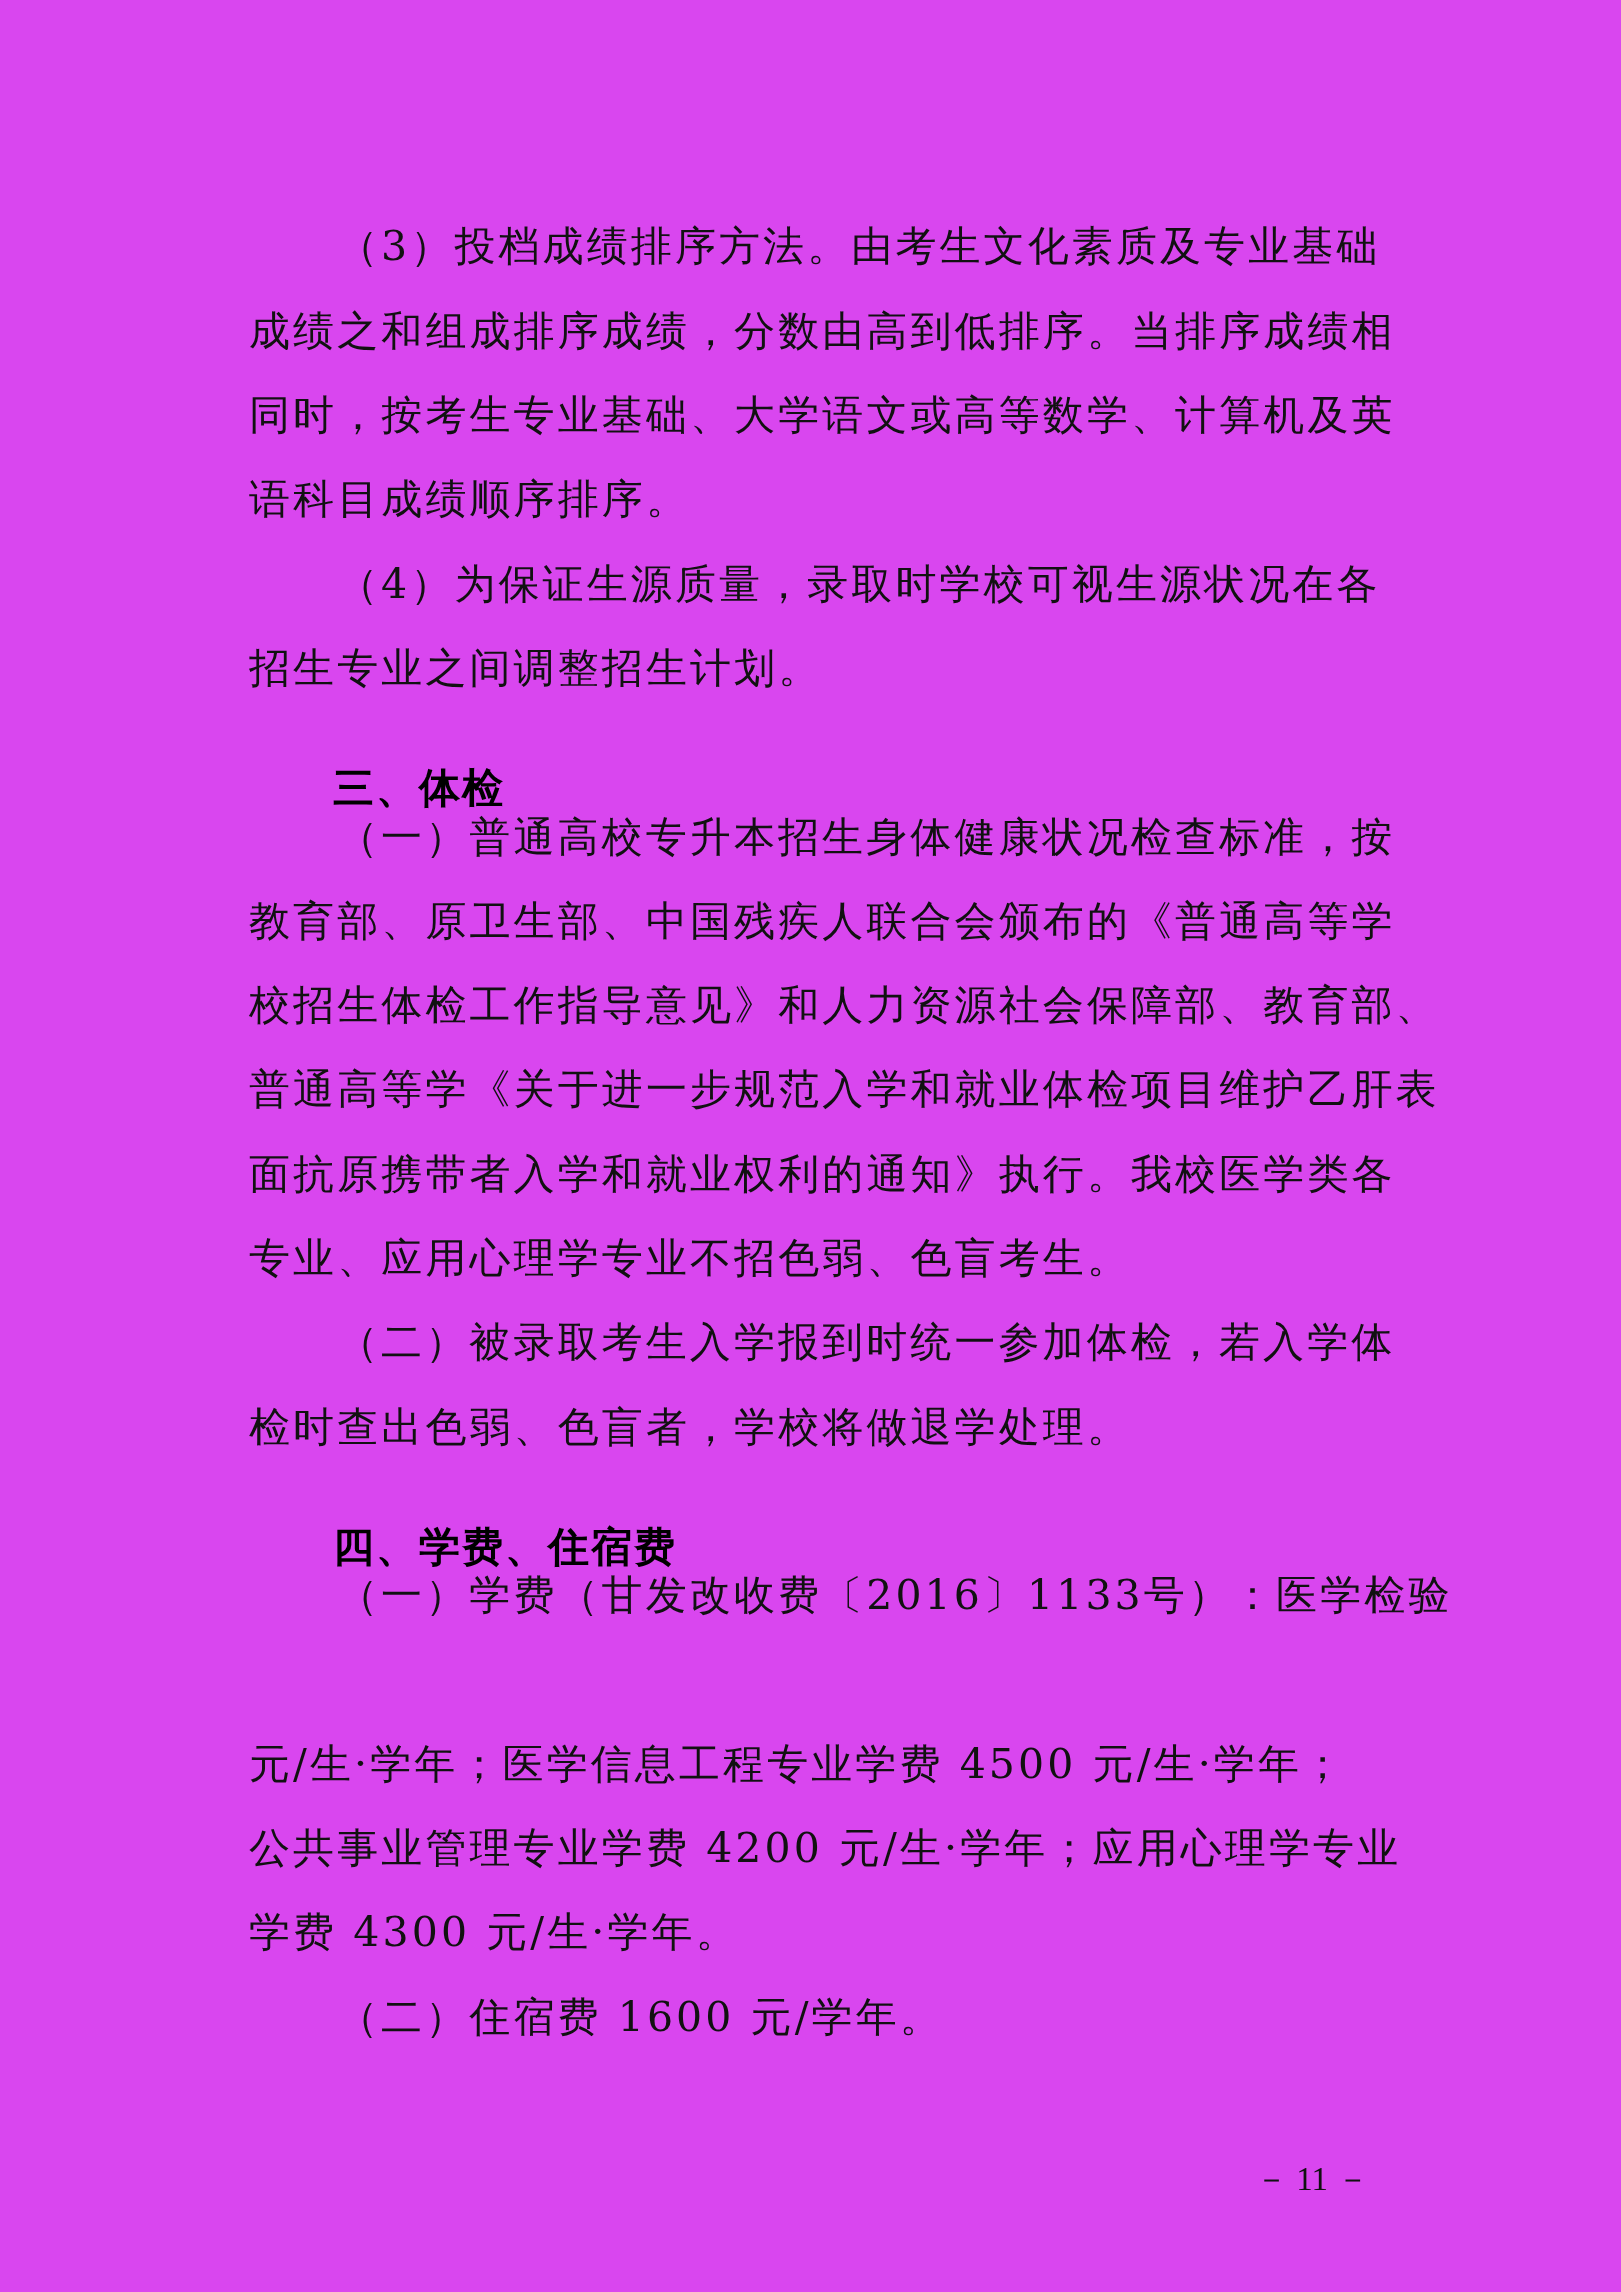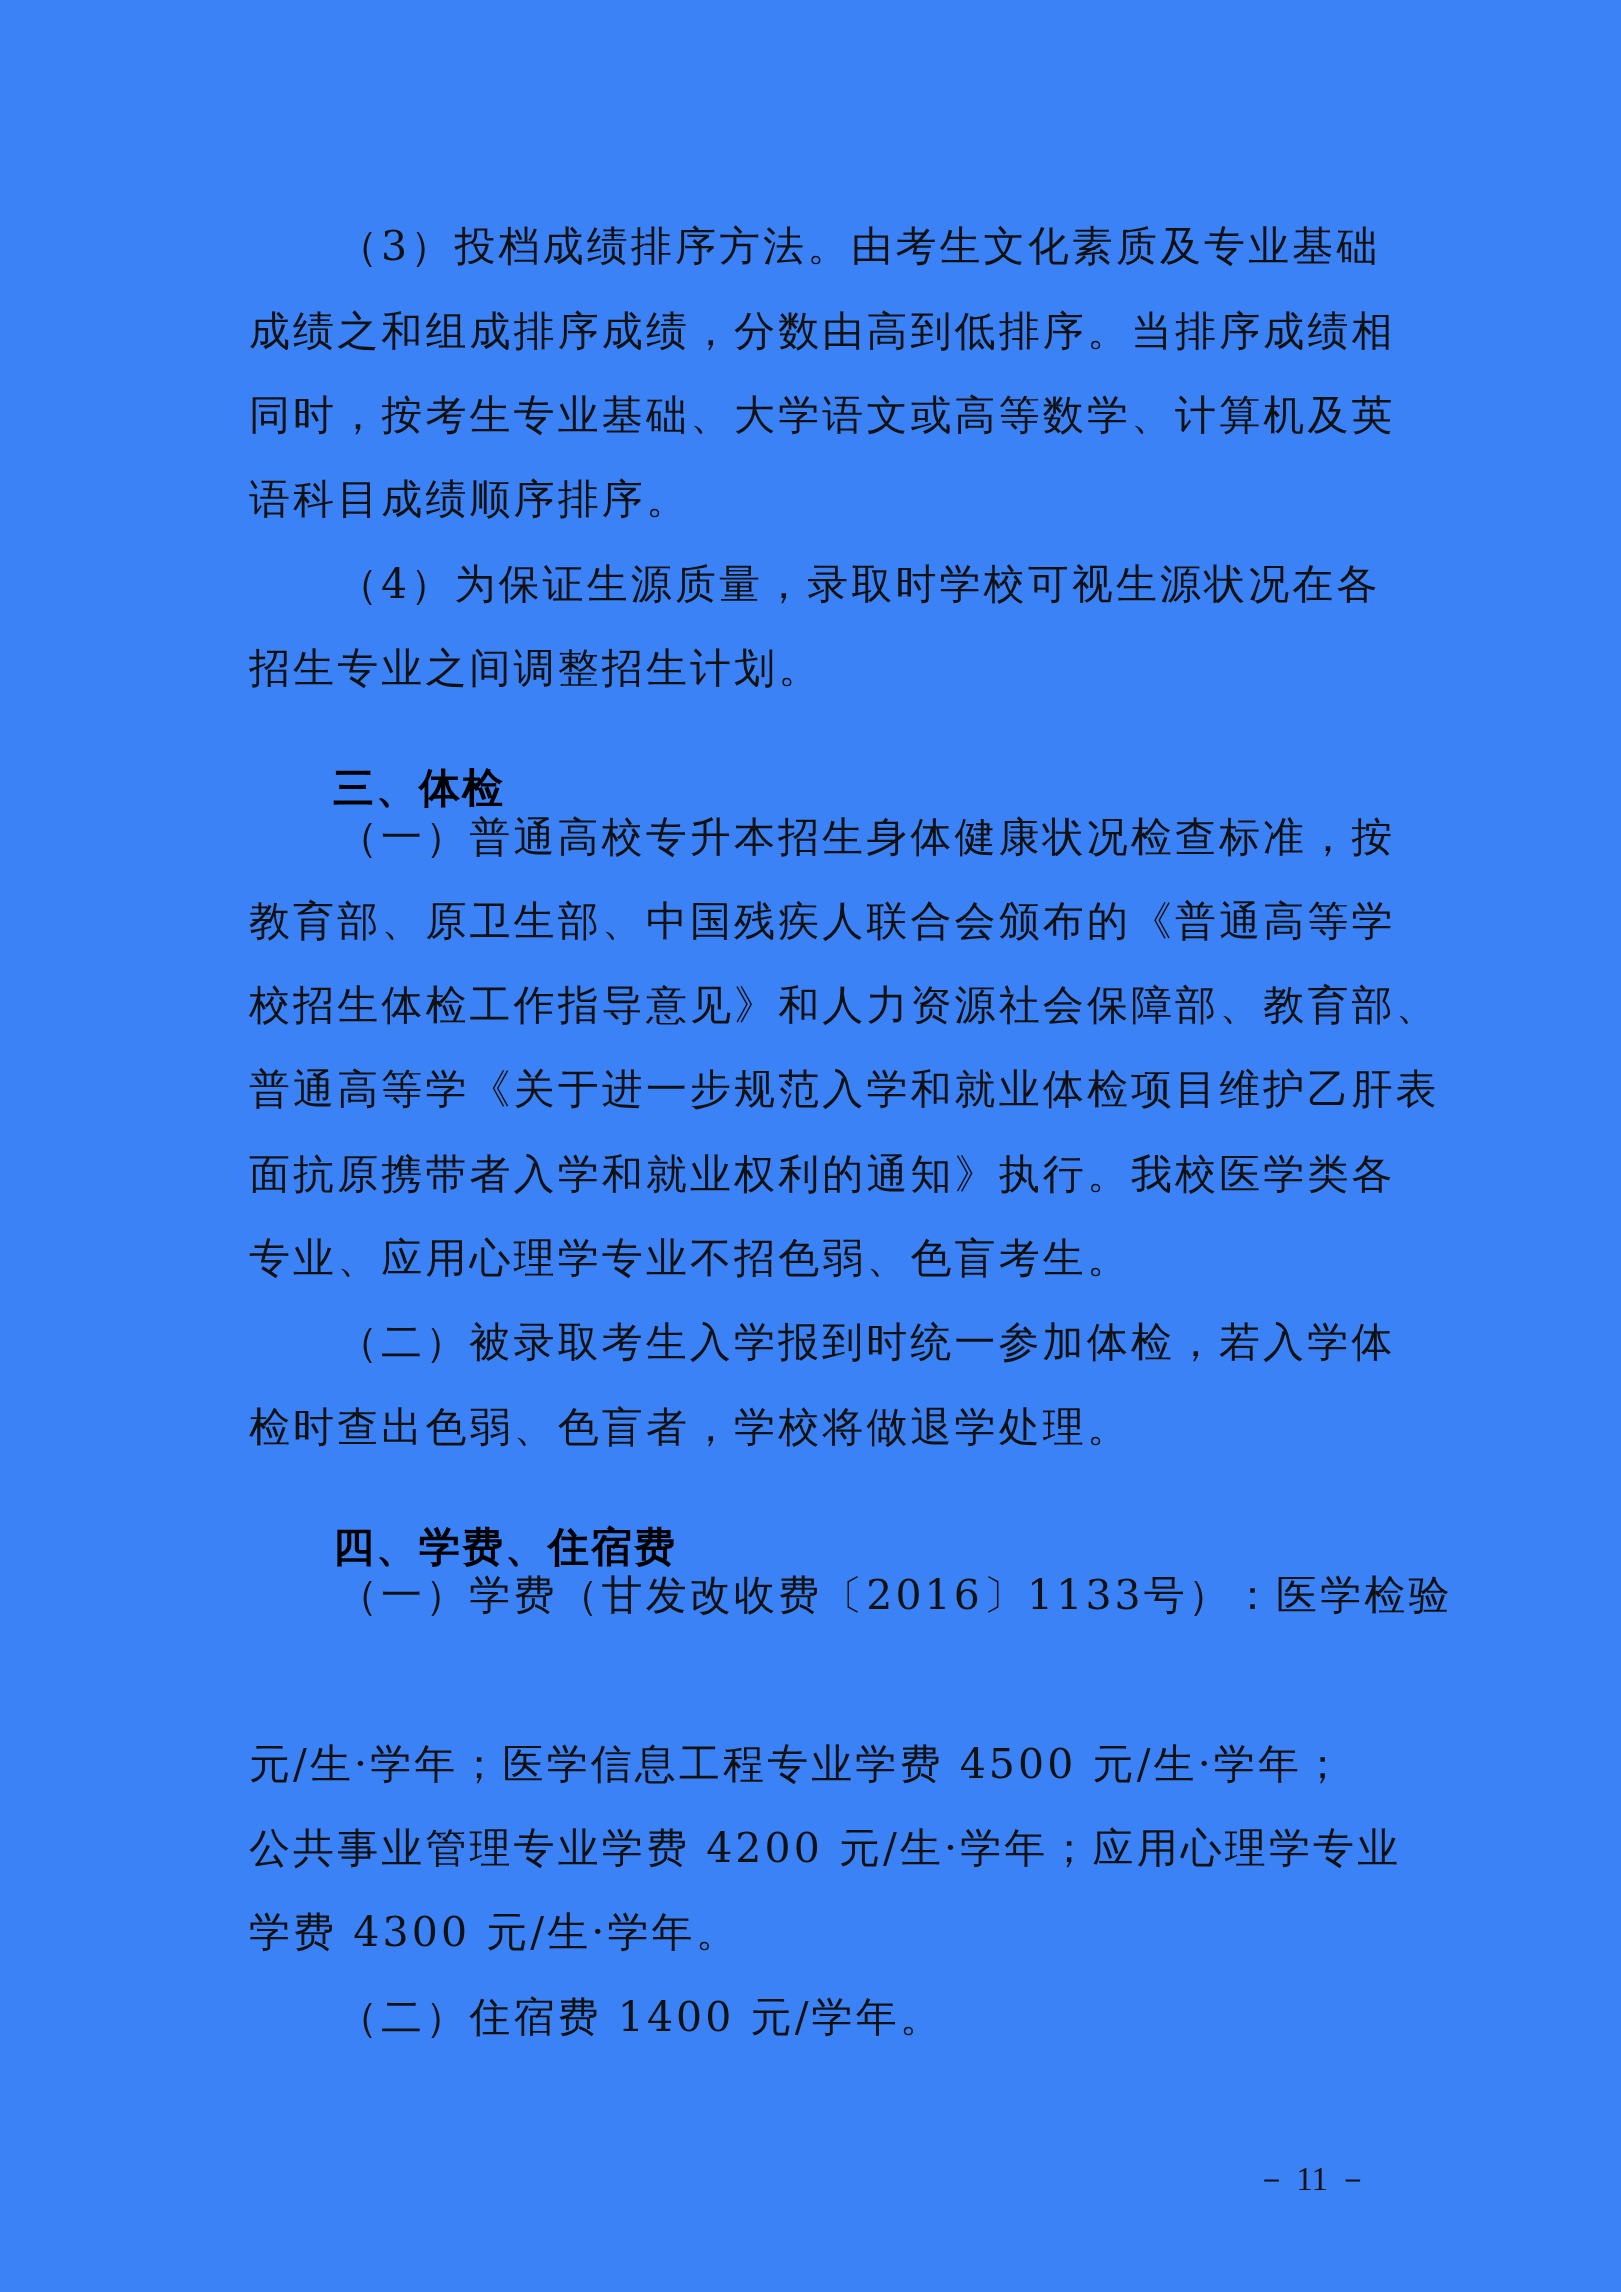--- a/index.html
+++ b/index.html
@@ -1,17 +1,17 @@
 <!DOCTYPE html>
 <html><head>
 <meta charset="utf-8">
 <style>
   html, body { margin: 0; padding: 0; background: #ffffff; }
   body { width: 1621px; height: 2293px; position: relative; overflow: hidden; }
-  .page { position: absolute; left: 0; top: 0; width: 1621px; height: 2293px; background: #3b82f6; }
+  .page { position: absolute; left: 0; top: 0; width: 1621px; height: 2293px; background: #d946ef; }
   .line {
     position: absolute;
     left: 249px;
     width: 1137px;
     font-family: "DejaVu Serif", "Liberation Serif", serif;
     font-size: 41px;
     line-height: 47px;
     color: #111;
     white-space: nowrap;
     letter-spacing: 3.1px;
@@ -64,17 +64,17 @@
   <div class="line indent" style="top:1319px">（二）被录取考生入学报到时统一参加体检，若入学体</div>
   <div class="line" style="top:1404px">检时查出色弱、色盲者，学校将做退学处理。</div>
 
   <div class="heading" style="top:1488px">四、学费、住宿费</div>
 
   <div class="line indent" style="top:1572px">（一）学费（甘发改收费〔2016〕1133号）：医学检验</div>
   <div class="line" style="top:1741px">元/生·学年；医学信息工程专业学费 4500 元/生·学年；</div>
   <div class="line" style="top:1825px">公共事业管理专业学费 4200 元/生·学年；应用心理学专业</div>
   <div class="line" style="top:1909px">学费 4300 元/生·学年。</div>
 
-  <div class="line indent" style="top:1994px">（二）住宿费 1400 元/学年。</div>
+  <div class="line indent" style="top:1994px">（二）住宿费 1600 元/学年。</div>
 
   <div class="page-number">－ 11 －</div>
 </div>
 
 
 </body></html>

